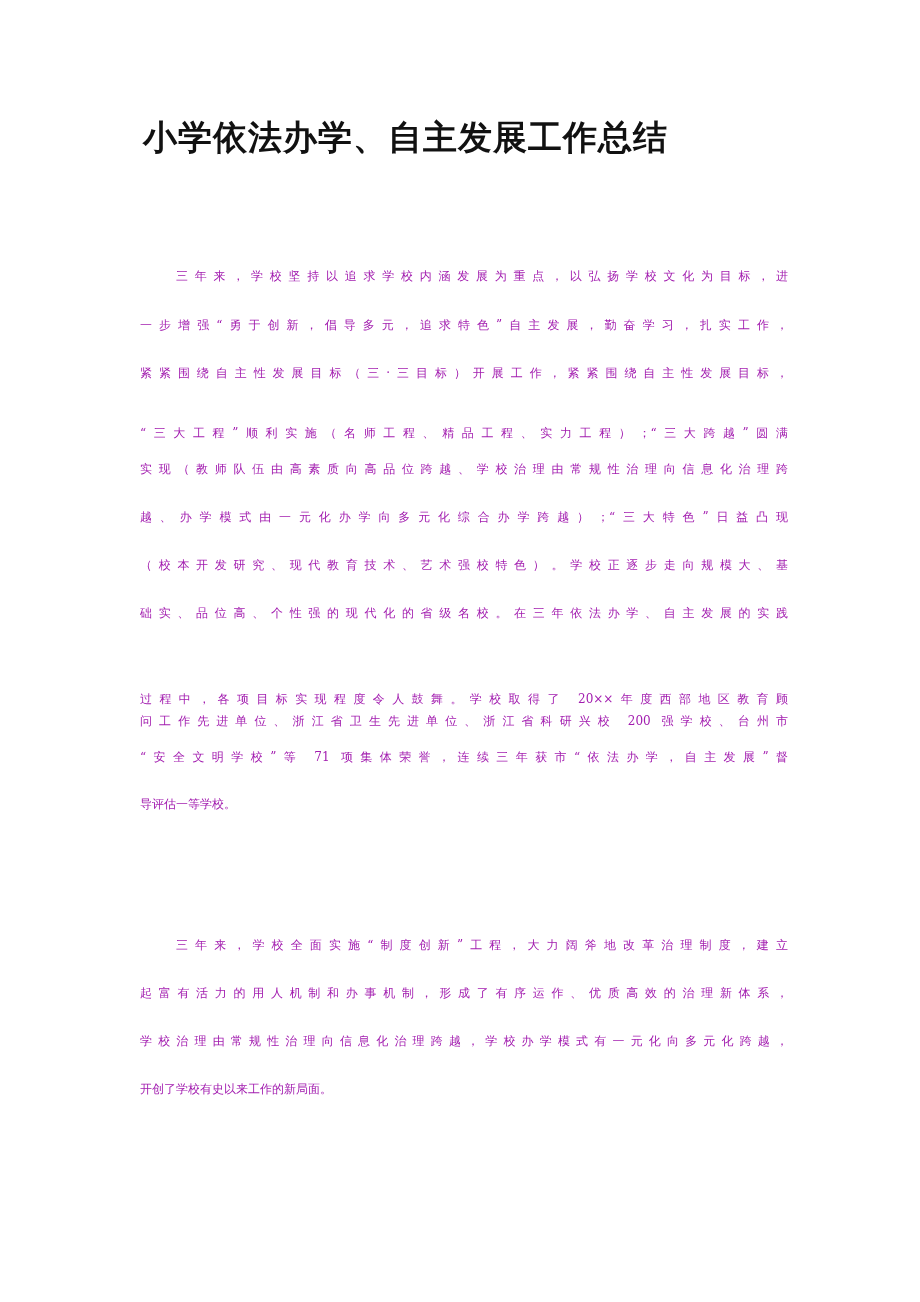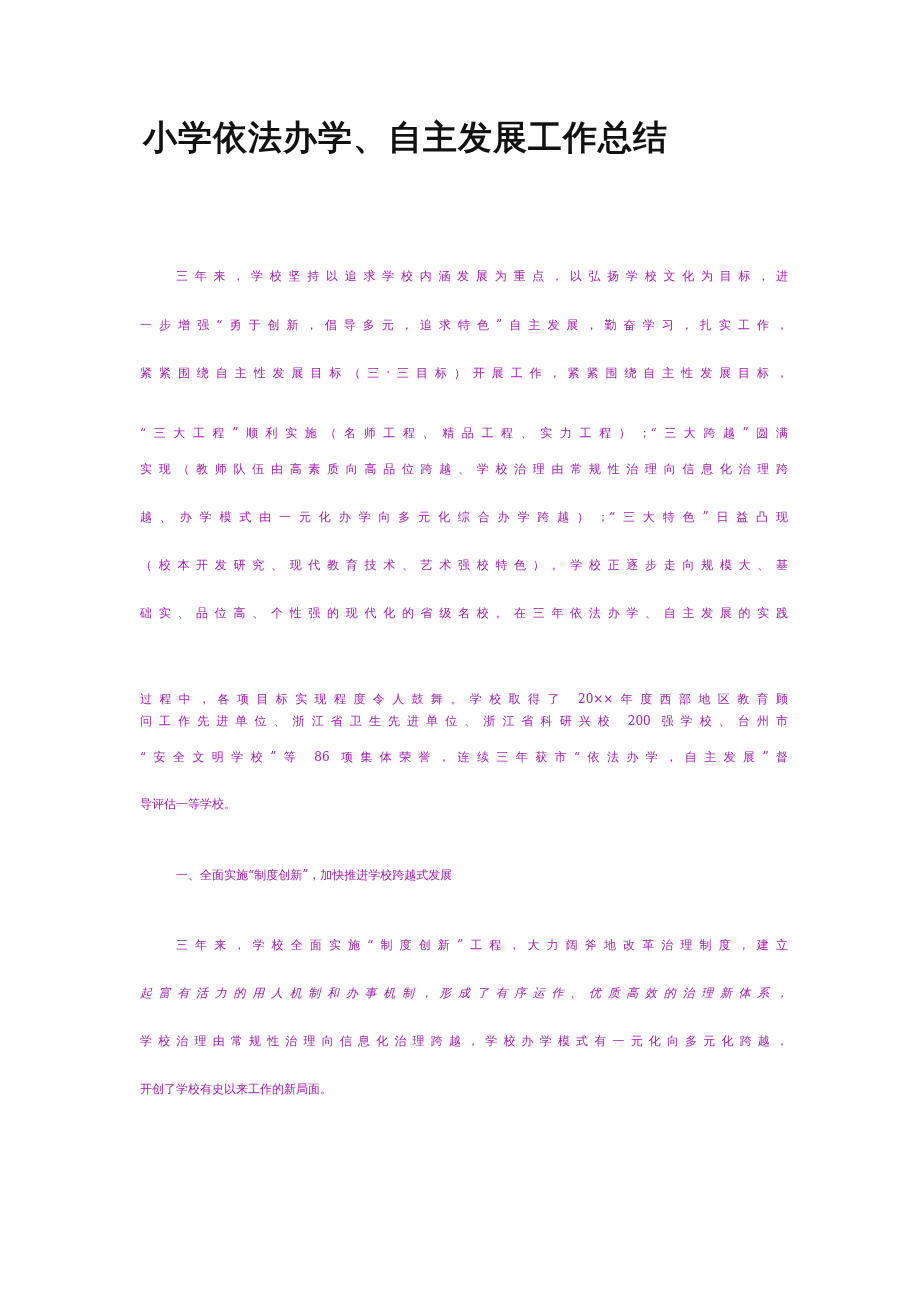--- a/index.html
+++ b/index.html
@@ -64,26 +64,25 @@
     <div class="line indent" style="top:261px;">三年来，学校坚持以追求学校内涵发展为重点，以弘扬学校文化为目标，进</div>
     <div class="line" style="top:310px;">一步增强“勇于创新，倡导多元，追求特色”自主发展，勤奋学习，扎实工作，</div>
     <div class="line" style="top:358px;">紧紧围绕自主性发展目标（三·三目标）开展工作，紧紧围绕自主性发展目标，</div>
     <div class="line" style="top:418px;">“三大工程”顺利实施（名师工程、精品工程、实力工程）；“三大跨越”圆满</div>
     <div class="line" style="top:454px;">实现（教师队伍由高素质向高品位跨越、学校治理由常规性治理向信息化治理跨</div>
     <div class="line" style="top:502px;">越、办学模式由一元化办学向多元化综合办学跨越）；“三大特色”日益凸现</div>
     <div class="line" style="top:550px;">（校本开发研究、现代教育技术、艺术强校特色）。学校正逐步走向规模大、基</div>
     <div class="line" style="top:598px;">础实、品位高、个性强的现代化的省级名校。在三年依法办学、自主发展的实践</div>
     <div class="line" style="top:648px;margin-top:36px;">过程中，各项目标实现程度令人鼓舞。学校取得了 20××年度西部地区教育顾</div>
     <div class="line" style="top:694px;margin-top:12px;">问工作先进单位、浙江省卫生先进单位、浙江省科研兴校 200 强学校、台州市</div>
-    <div class="line" style="top:742px;">“安全文明学校”等 86 项集体荣誉，连续三年获市“依法办学，自主发展”督</div>
+    <div class="line" style="top:742px;">“安全文明学校”等 71 项集体荣誉，连续三年获市“依法办学，自主发展”督</div>
     <div class="line last" style="top:790px;font-family:Liberation Mono, monospace;">导评估一等学校。</div>
   </div>
 
-  <div class="line indent last" style="top:860px;">一、全面实施“制度创新”，加快推进学校跨越式发展</div>
 
   <div>
     <div class="line indent" style="top:930px;">三年来，学校全面实施“制度创新”工程，大力阔斧地改革治理制度，建立</div>
-    <div class="line" style="top:978px;font-style:italic;">起富有活力的用人机制和办事机制，形成了有序运作、优质高效的治理新体系，</div>
+    <div class="line" style="top:978px;">起富有活力的用人机制和办事机制，形成了有序运作、优质高效的治理新体系，</div>
     <div class="line" style="top:1026px;">学校治理由常规性治理向信息化治理跨越，学校办学模式有一元化向多元化跨越，</div>
     <div class="line last" style="top:1074px;">开创了学校有史以来工作的新局面。</div>
   </div>
 
 </div>
 
 </body></html>

